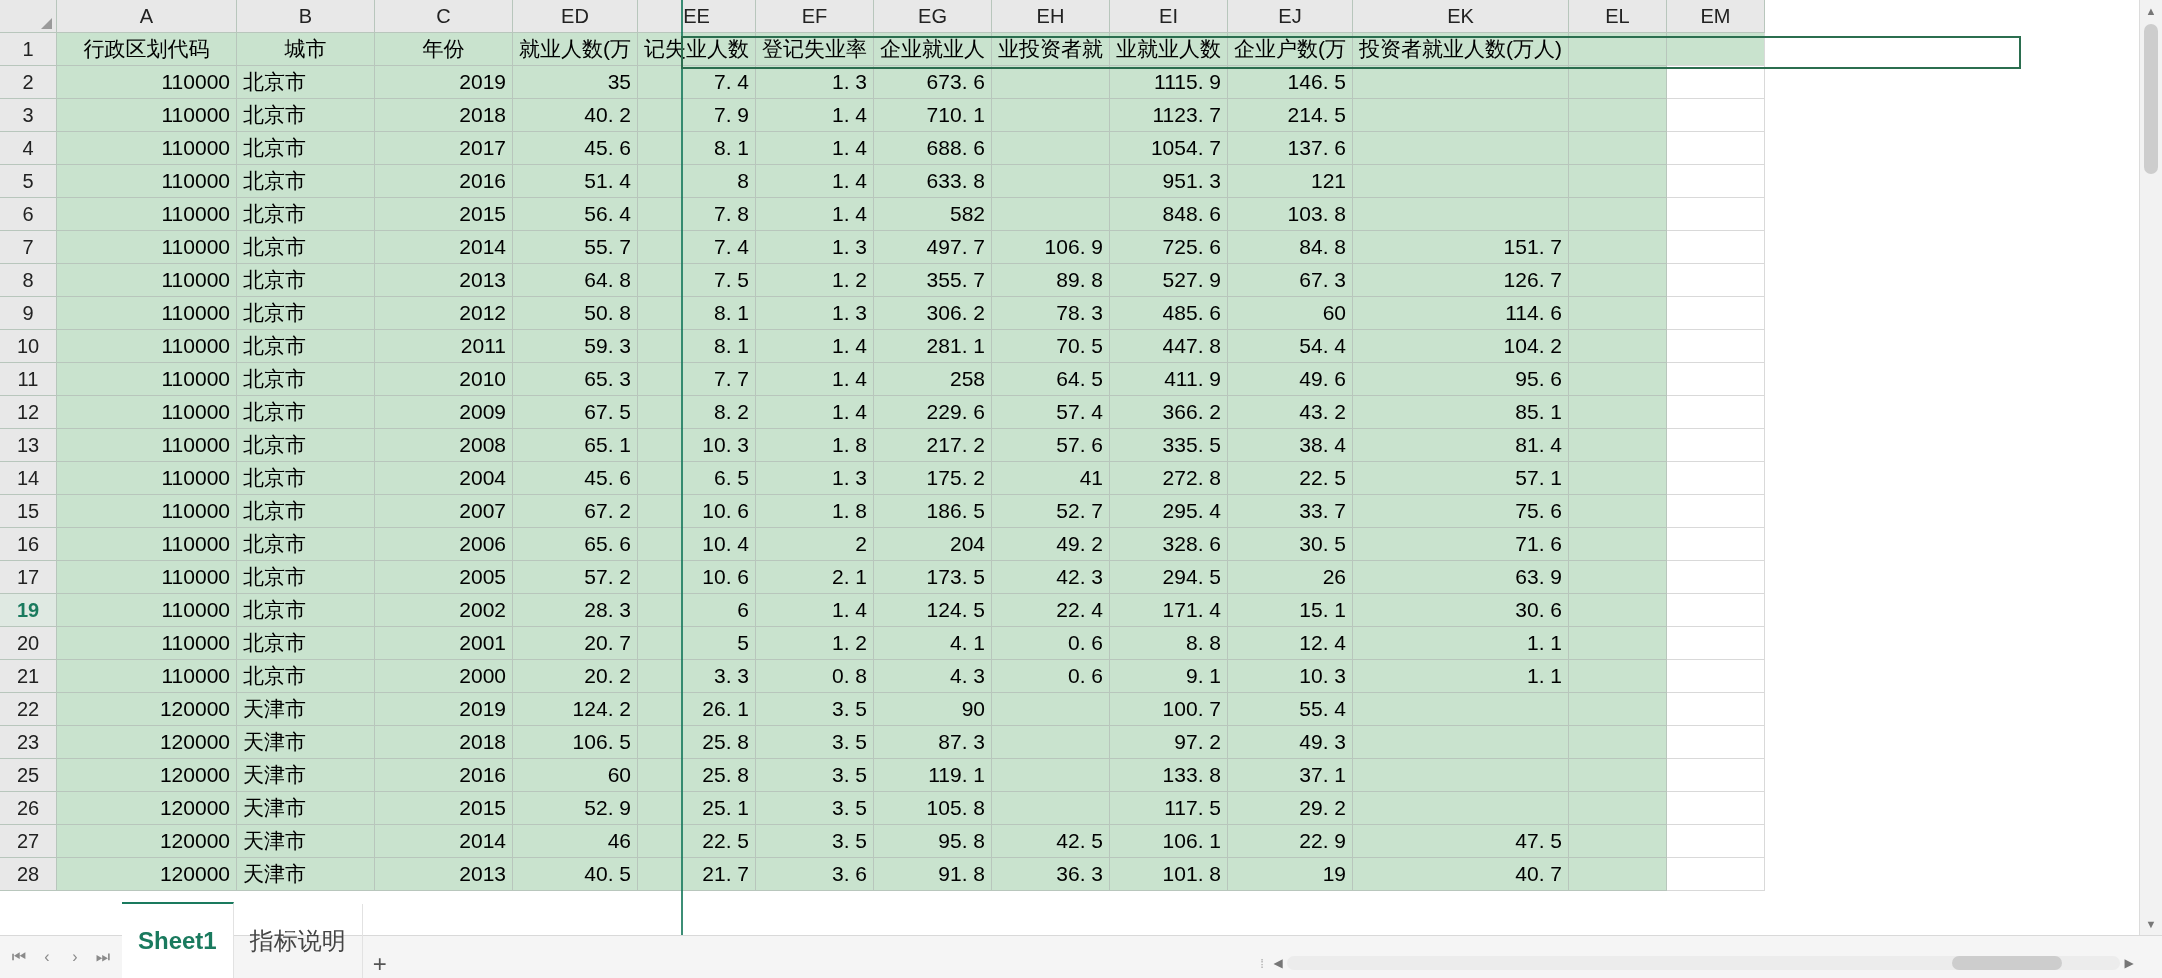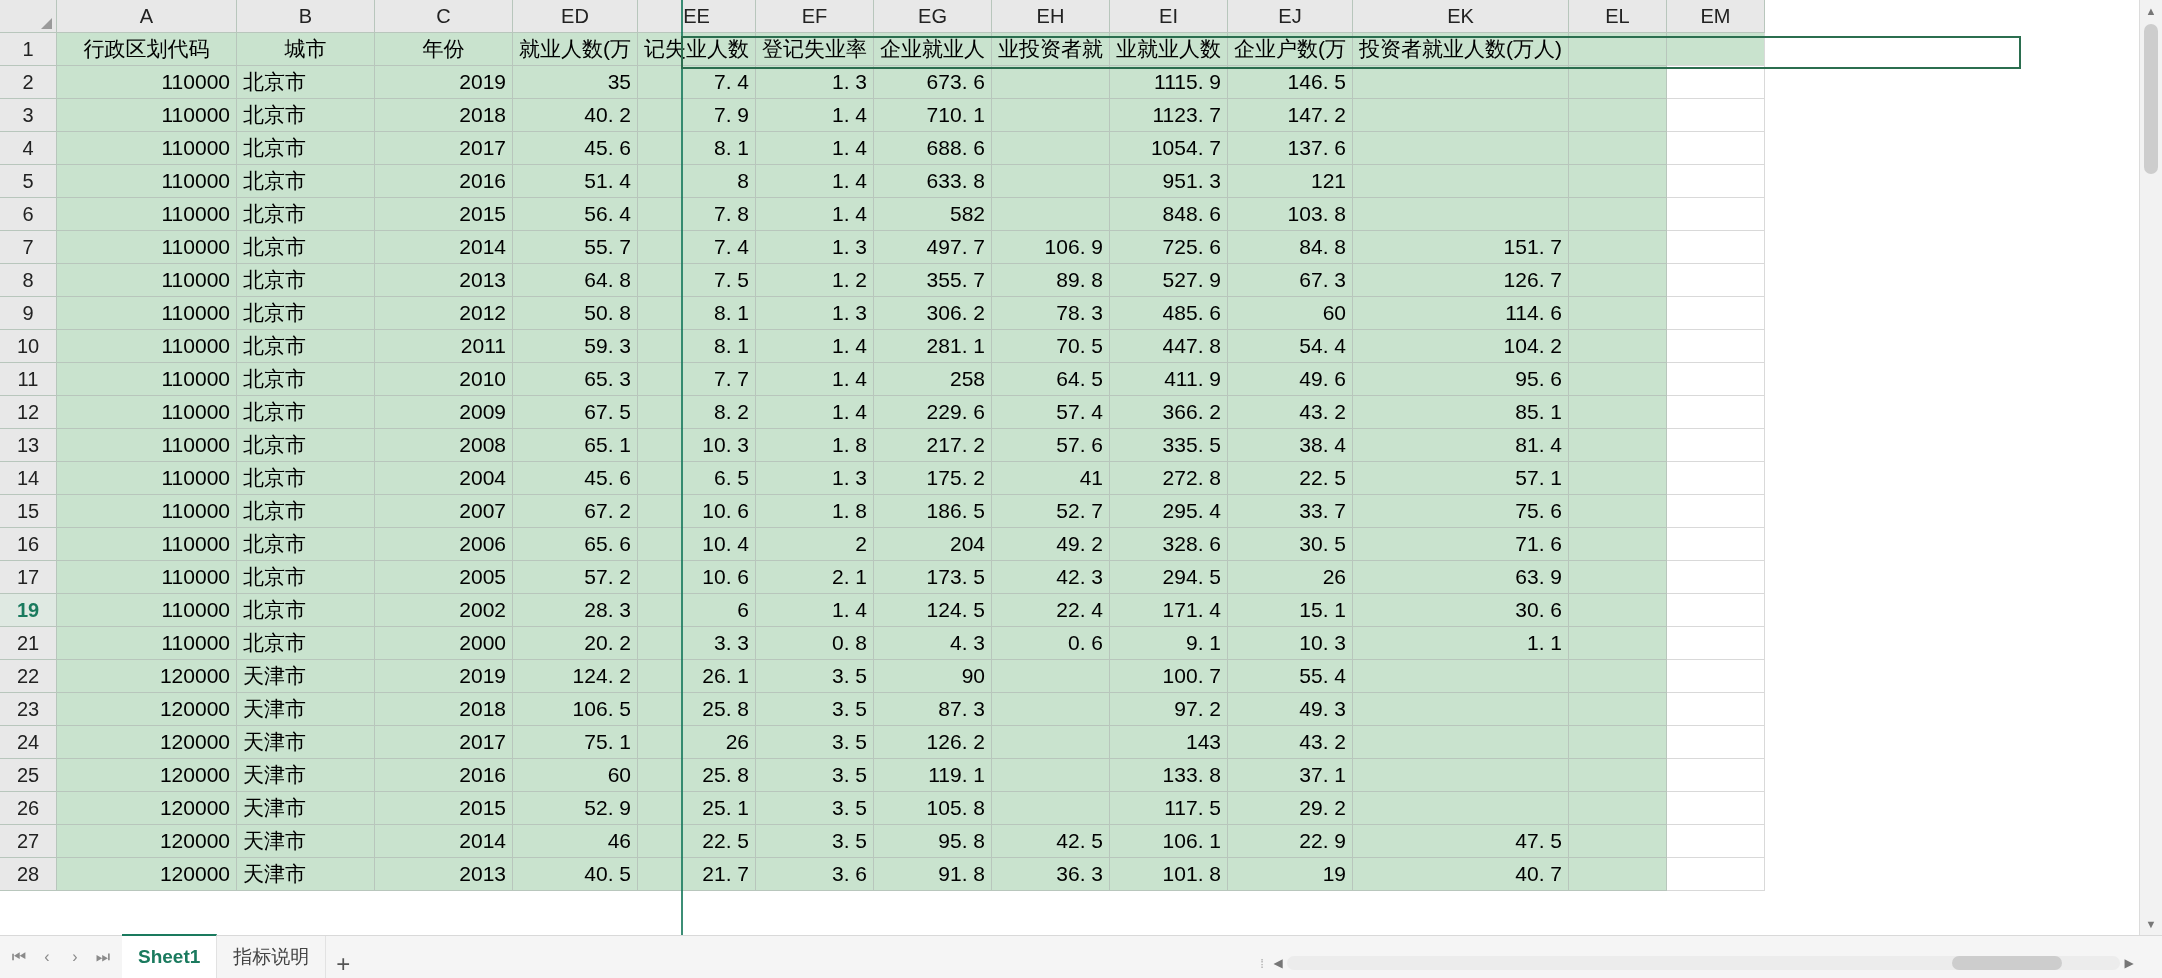--- a/index.html
+++ b/index.html
@@ -206,26 +206,26 @@
     justify-content: center;
     color: #8a8a8a;
     font-size: 16px;
   }
   .tabs {
     display: flex;
     align-items: flex-end;
     height: 100%;
   }
   .tab {
-    padding: 0 16px;
+    padding: 16px 16px;
     height: 100%;
     display: flex;
     align-items: center;
     color: #444;
-    font-size: 19px;
+    font-size: 24px;
     border-right: 1px solid #e2e2e2;
   }
   .tab.active {
     color: #1a7a5e;
     font-weight: bold;
     background: #ffffff;
     border-top: 2px solid #1a7a5e;
   }
   .addtab {
     width: 34px;
@@ -349,21 +349,21 @@
               <td class="rowhead">3</td>
               <td class="cell">110000</td>
               <td class="cell left">北京市</td>
               <td class="cell">2018</td>
               <td class="cell">40. 2</td>
               <td class="cell">7. 9</td>
               <td class="cell">1. 4</td>
               <td class="cell">710. 1</td>
               <td class="cell"></td>
               <td class="cell">1123. 7</td>
-              <td class="cell">147. 2</td>
+              <td class="cell">214. 5</td>
               <td class="cell"></td>
               <td class="cell"></td>
               <td class="cell empty-right"></td>
             </tr>
             <tr>
               <td class="rowhead">4</td>
               <td class="cell">110000</td>
               <td class="cell left">北京市</td>
               <td class="cell">2017</td>
               <td class="cell">45. 6</td>
@@ -595,20 +595,36 @@
               <td class="cell">1. 4</td>
               <td class="cell">124. 5</td>
               <td class="cell">22. 4</td>
               <td class="cell">171. 4</td>
               <td class="cell">15. 1</td>
               <td class="cell">30. 6</td>
               <td class="cell"></td>
               <td class="cell empty-right"></td>
             </tr>
             <tr>
+              <td class="rowhead">20</td>
+              <td class="cell">110000</td>
+              <td class="cell left">北京市</td>
+              <td class="cell">2001</td>
+              <td class="cell">20. 7</td>
+              <td class="cell">5</td>
+              <td class="cell">1. 2</td>
+              <td class="cell">4. 1</td>
+              <td class="cell">0. 6</td>
+              <td class="cell">8. 8</td>
+              <td class="cell">12. 4</td>
+              <td class="cell">1. 1</td>
+              <td class="cell"></td>
+              <td class="cell empty-right"></td>
+            </tr>
+            <tr>
               <td class="rowhead">21</td>
               <td class="cell">110000</td>
               <td class="cell left">北京市</td>
               <td class="cell">2000</td>
               <td class="cell">20. 2</td>
               <td class="cell">3. 3</td>
               <td class="cell">0. 8</td>
               <td class="cell">4. 3</td>
               <td class="cell">0. 6</td>
               <td class="cell">9. 1</td>
@@ -638,36 +654,20 @@
               <td class="cell">120000</td>
               <td class="cell left">天津市</td>
               <td class="cell">2018</td>
               <td class="cell">106. 5</td>
               <td class="cell">25. 8</td>
               <td class="cell">3. 5</td>
               <td class="cell">87. 3</td>
               <td class="cell"></td>
               <td class="cell">97. 2</td>
               <td class="cell">49. 3</td>
-              <td class="cell"></td>
-              <td class="cell"></td>
-              <td class="cell empty-right"></td>
-            </tr>
-            <tr>
-              <td class="rowhead">24</td>
-              <td class="cell">120000</td>
-              <td class="cell left">天津市</td>
-              <td class="cell">2017</td>
-              <td class="cell">75. 1</td>
-              <td class="cell">26</td>
-              <td class="cell">3. 5</td>
-              <td class="cell">126. 2</td>
-              <td class="cell"></td>
-              <td class="cell">143</td>
-              <td class="cell">43. 2</td>
               <td class="cell"></td>
               <td class="cell"></td>
               <td class="cell empty-right"></td>
             </tr>
             <tr>
               <td class="rowhead">25</td>
               <td class="cell">120000</td>
               <td class="cell left">天津市</td>
               <td class="cell">2016</td>
               <td class="cell">60</td>

